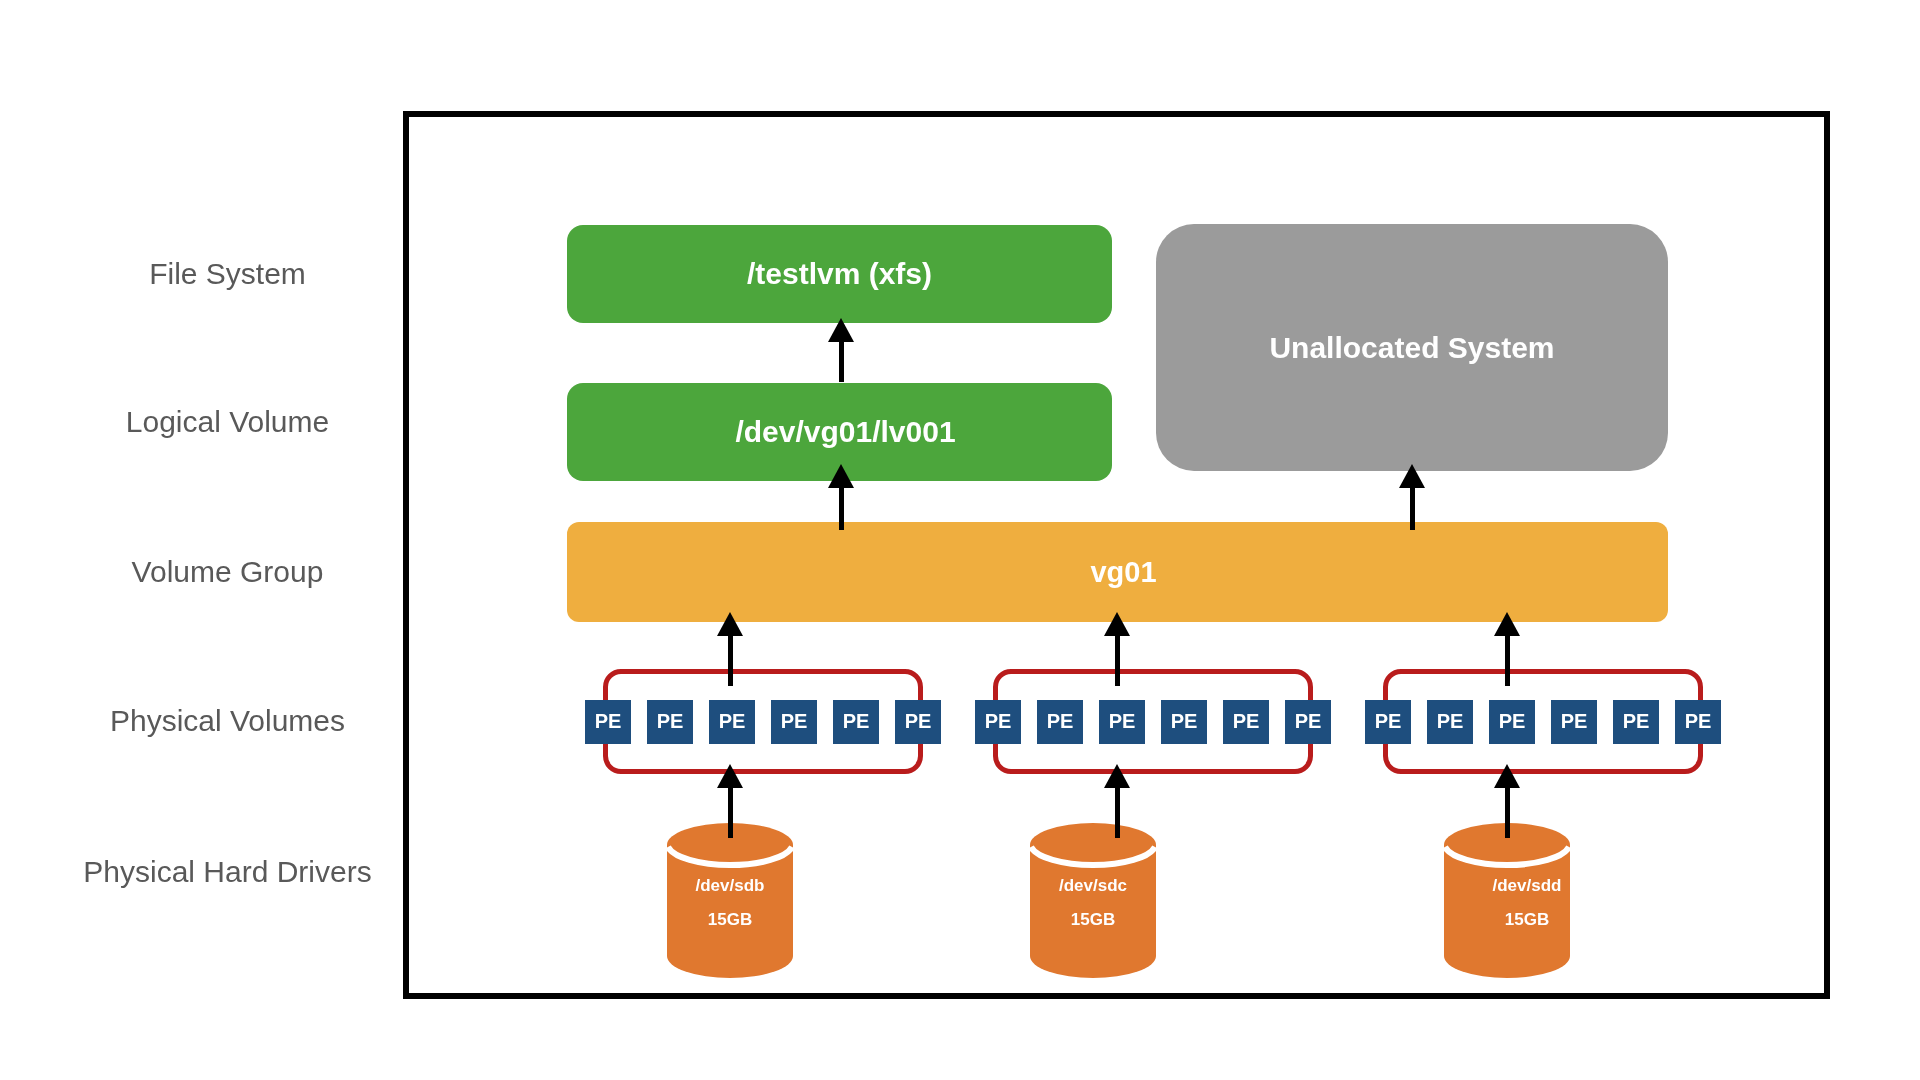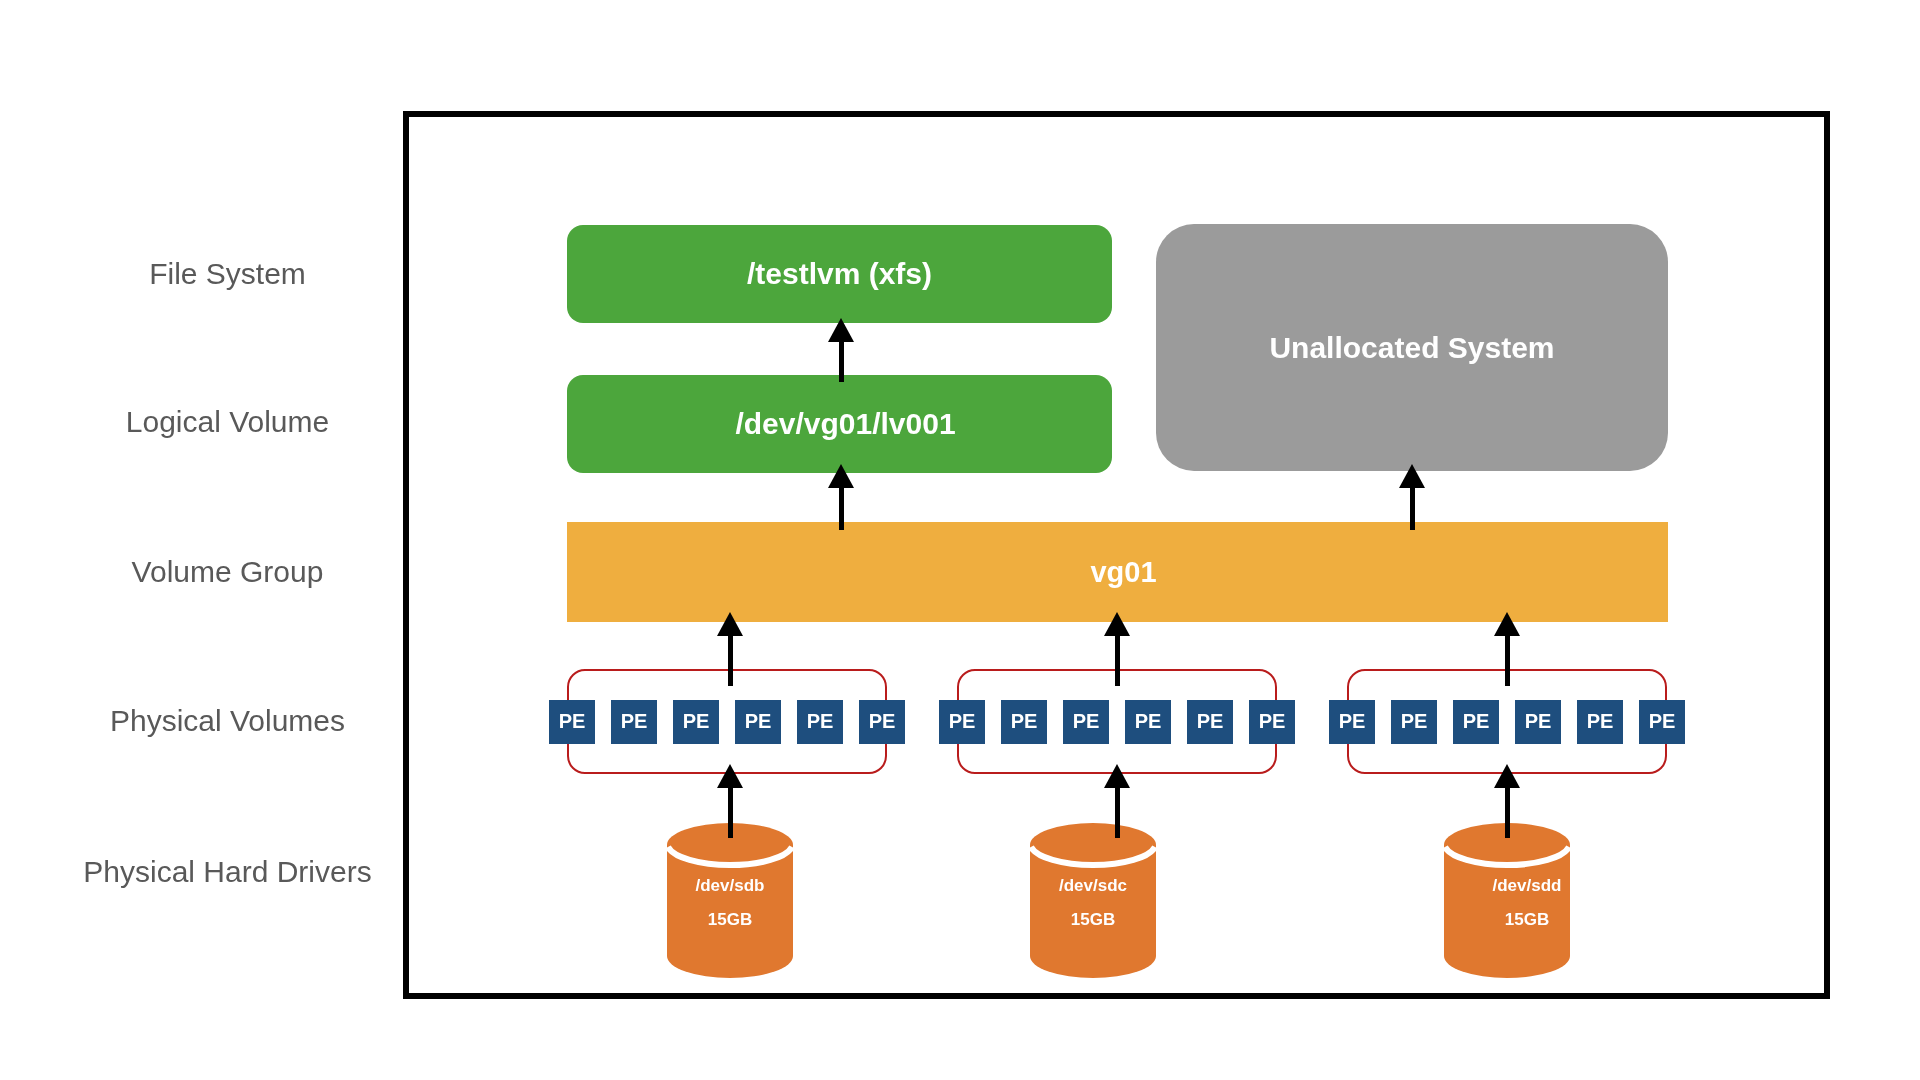--- a/index.html
+++ b/index.html
@@ -17,26 +17,26 @@
     position:absolute; left:403px; top:111px; width:1427px; height:888px;
     border:6px solid #000000; box-sizing:border-box; background:transparent;
   }
   
   .node {
     position:absolute; display:flex; align-items:center; justify-content:center;
     color:#ffffff; font-weight:bold; box-sizing:border-box; text-align:right;
   }
   .green { background:#4ca63c; border-radius:16px; font-size:30px; }
   .gray  { background:#9b9b9b; border-radius:38px; font-size:30px; }
-  .amber { background:#efae3f; border-radius:0;    font-size:29px;padding-left:12px; }
+  .amber { background:#efae3f; border-radius:12px;    font-size:29px;padding-left:12px; }
   
   .pv {
     position:absolute; width:320px; height:105px; top:669px;
-    background:#ffffff; border:2px solid #b91c1c; border-radius:18px;
-    box-sizing:border-box; display:flex; align-items:center; justify-content:center; gap:16px;
+    background:#ffffff; border:5px solid #b91c1c; border-radius:18px;
+    box-sizing:border-box; display:flex; align-items:center; justify-content:center; gap:16px;margin-left:36px;
   }
   .pe {
     width:46px; height:44px; background:#1e4e7e; color:#ffffff;
     font-weight:bold; font-size:20px; display:flex; align-items:center; justify-content:center;
     flex:0 0 auto;
   }
   
   .cyl { position:absolute; width:126px; height:155px; top:823px; }
   .cyl svg { position:absolute; left:0; top:0; display:block; }
   .cyl-text {
@@ -65,21 +65,21 @@
   <div class="row-label" style="top:554px;">Volume Group</div>
   <div class="row-label" style="top:703px;">Physical Volumes</div>
   <div class="row-label" style="top:854px;">Physical Hard Drivers</div>
 
   <div class="frame"></div>
 
   <div class="node green" style="left:567px; top:225px; width:545px; height:98px;">
     <span>/testlvm (xfs)</span>
   </div>
 
-  <div class="node green" style="left:567px; top:375px; width:545px; height:98px;padding-left:12px;">
+  <div class="node green" style="left:567px; top:383px; width:545px; height:98px;padding-left:12px;">
     <span>/dev/vg01/lv001</span>
   </div>
 
   <div class="node gray" style="left:1156px; top:224px; width:512px; height:247px;">
     <span>Unallocated System</span>
   </div>
 
   <div class="node amber" style="left:567px; top:522px; width:1101px; height:100px;">
     <span>vg01</span>
   </div>

